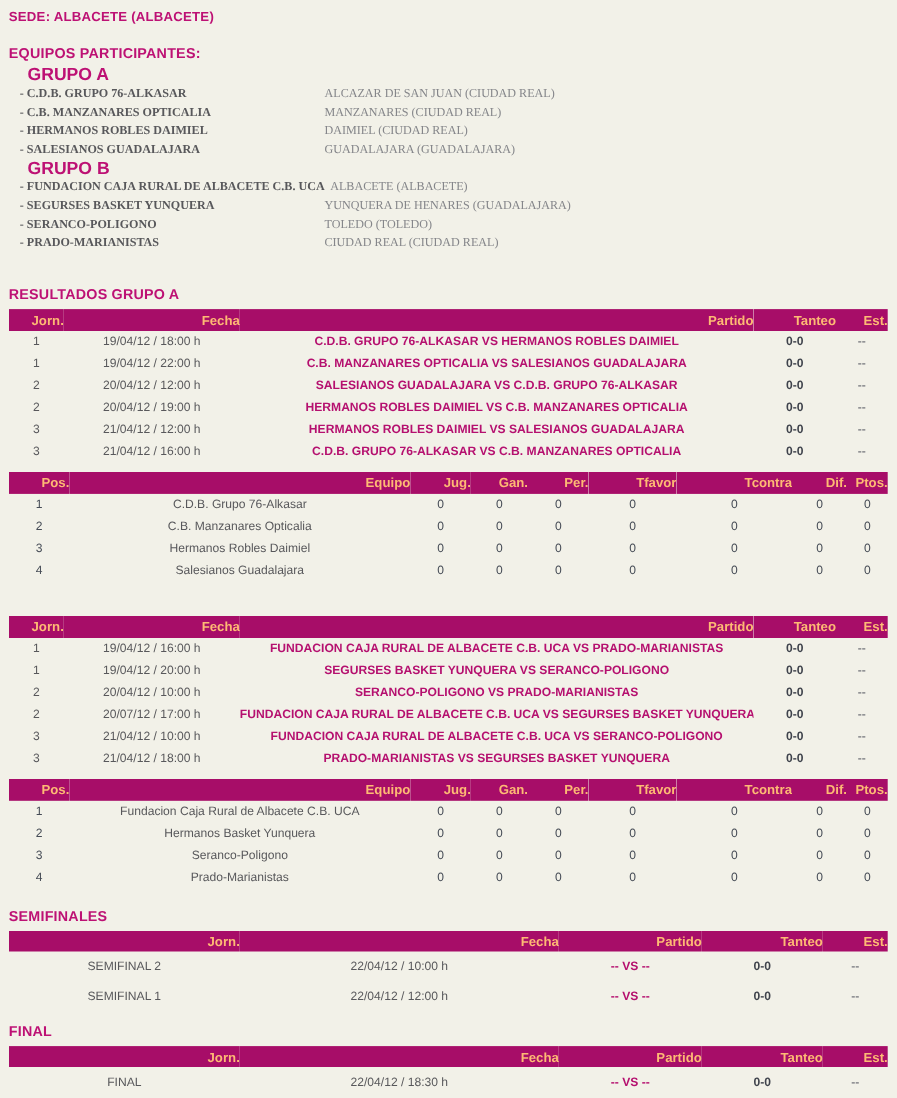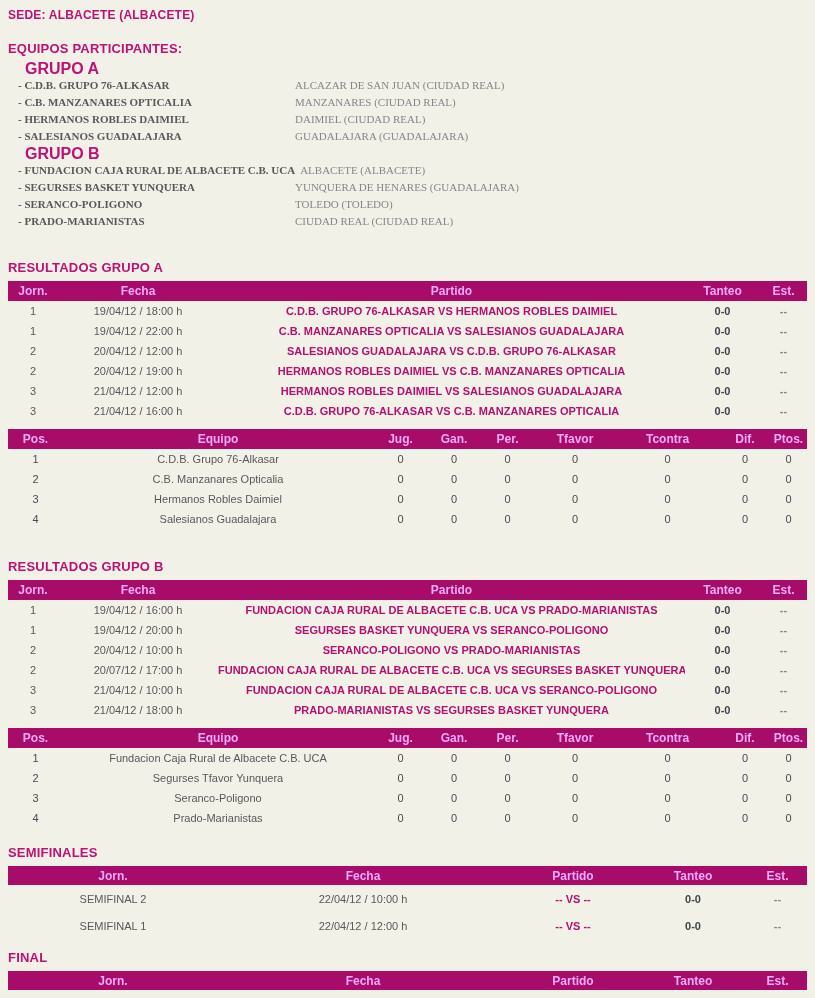--- a/index.html
+++ b/index.html
@@ -40,22 +40,22 @@
   .section{ margin-top:31px; }
   .section.knockout{ margin-top:18px; }
   .section.knockout.final{ margin-top:12px; }
   .section-title{
     color: var(--title); font-size:13px; font-weight:bold;
     line-height:14px; margin-bottom:6px; letter-spacing:.2px;
   }
 
   table{ border-collapse:collapse; table-layout:fixed; width:799px; }
   th{
-    background: var(--bar); color:#f0abfc; font-size:12px; font-weight:bold;
-    height:20px; padding:0; text-align:center; white-space:nowrap; overflow:hidden;
+    background: var(--bar); color:#fdba74; font-size:12px; font-weight:bold;
+    height:20px; padding:0; text-align:right; white-space:nowrap; overflow:hidden;
   }
   td{
     font-size:11px; height:20px; padding:0; text-align:center;
     white-space:nowrap; overflow:hidden; color:var(--dark);
   }
   .match-table td.partido{ color:var(--partido); font-weight:bold; }
   td.tanteo{ color:#3f434c; font-weight:bold; }
   td.est{ color:#85868a; font-weight:bold; }
   td.jorn, td.fecha{ color:var(--dark); }
   .standings-table{ margin-top:8px; }
@@ -281,21 +281,20 @@
             <td>0</td>
             <td>0</td>
             <td>0</td>
             <td>0</td>
           </tr>
         </tbody>
     </table>
   </div>
 
   <div class="section">
-    <div class="section-title">RESULTADOS GRUPO B</div>
     <table class="match-table">
       <colgroup>
           <col class="c-jorn">
           <col class="c-fecha">
           <col class="c-partido">
           <col class="c-tanteo">
           <col class="c-est">
         </colgroup>
       <thead>
         <tr>
@@ -393,21 +392,21 @@
             <td>0</td>
             <td>0</td>
             <td>0</td>
             <td>0</td>
             <td>0</td>
             <td>0</td>
           </tr>
 
           <tr>
             <td>2</td>
-            <td class="equipo">Segurses Tfavor Yunquera</td>
+            <td class="equipo">Hermanos Basket Yunquera</td>
             <td>0</td>
             <td>0</td>
             <td>0</td>
             <td>0</td>
             <td>0</td>
             <td>0</td>
             <td>0</td>
           </tr>
 
           <tr>

